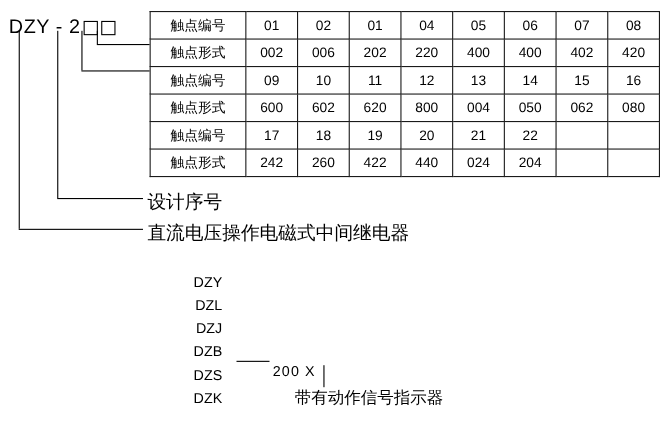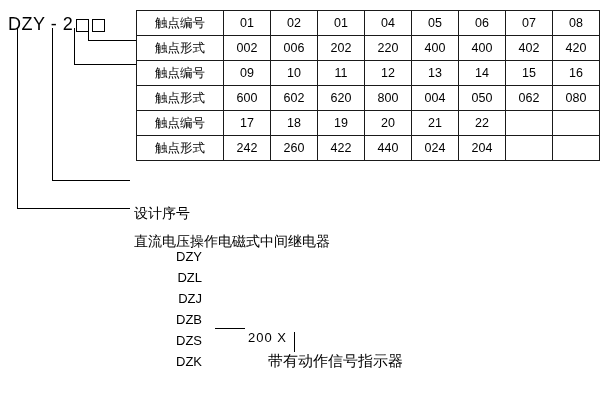--- a/index.html
+++ b/index.html
@@ -60,23 +60,22 @@
     width: 86px;
     font-size: 12.5px;
   }
   .contact-table td.val {
     width: 46px;
   }
 
   
   .anno {
     position: absolute;
-    font-size: 14px;
-    white-space: nowrap;
-    margin-top: 33px;
+    font-size: 17px;
+    white-space: nowrap;
   }
 
   
   .family {
     position: absolute;
     left: 176px;
     top: 246px;
     font-size: 13px;
     line-height: 21px;
   }

